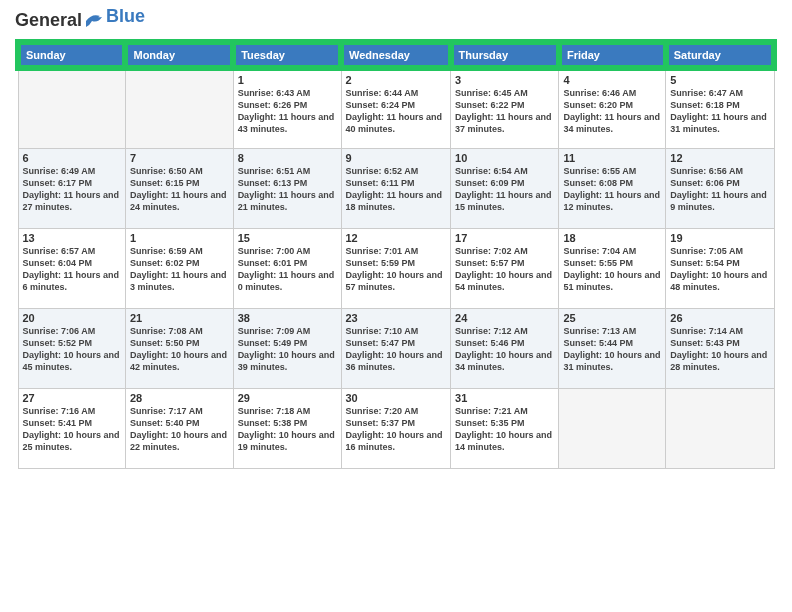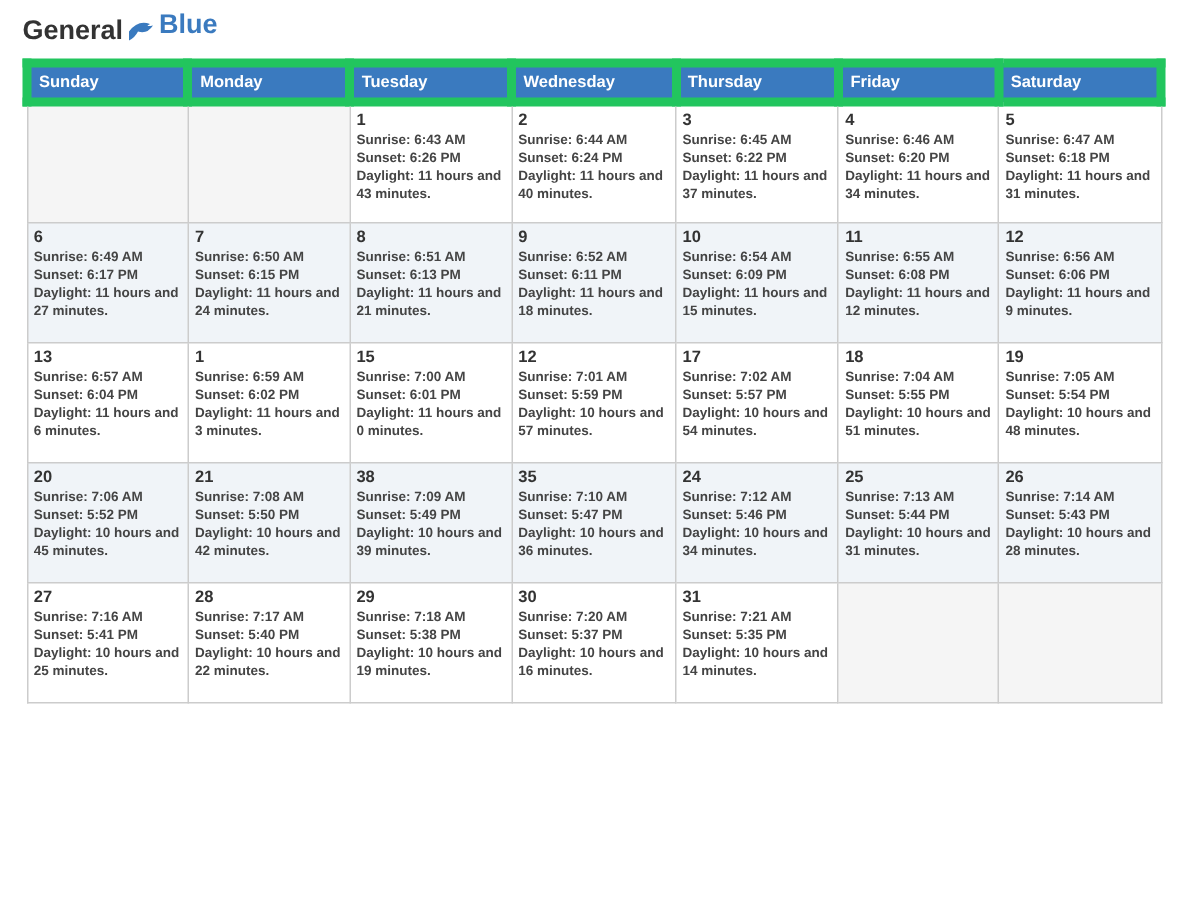--- a/index.html
+++ b/index.html
@@ -212,21 +212,21 @@
           </td>
           <td>
             <span class="day-num">21</span>
             <div class="day-detail">Sunrise: 7:08 AM<br>Sunset: 5:50 PM<br>Daylight: 10 hours and 42 minutes.</div>
           </td>
           <td>
             <span class="day-num">38</span>
             <div class="day-detail">Sunrise: 7:09 AM<br>Sunset: 5:49 PM<br>Daylight: 10 hours and 39 minutes.</div>
           </td>
           <td>
-            <span class="day-num">35</span>
+            <span class="day-num">23</span>
             <div class="day-detail">Sunrise: 7:10 AM<br>Sunset: 5:47 PM<br>Daylight: 10 hours and 36 minutes.</div>
           </td>
           <td>
             <span class="day-num">24</span>
             <div class="day-detail">Sunrise: 7:12 AM<br>Sunset: 5:46 PM<br>Daylight: 10 hours and 34 minutes.</div>
           </td>
           <td>
             <span class="day-num">25</span>
             <div class="day-detail">Sunrise: 7:13 AM<br>Sunset: 5:44 PM<br>Daylight: 10 hours and 31 minutes.</div>
           </td>

